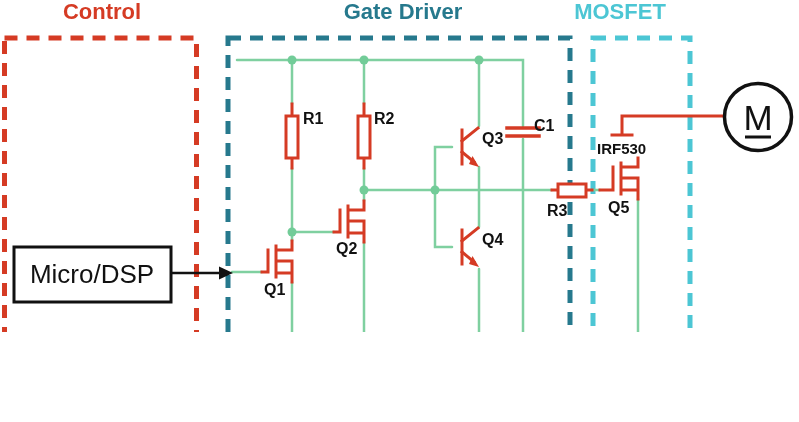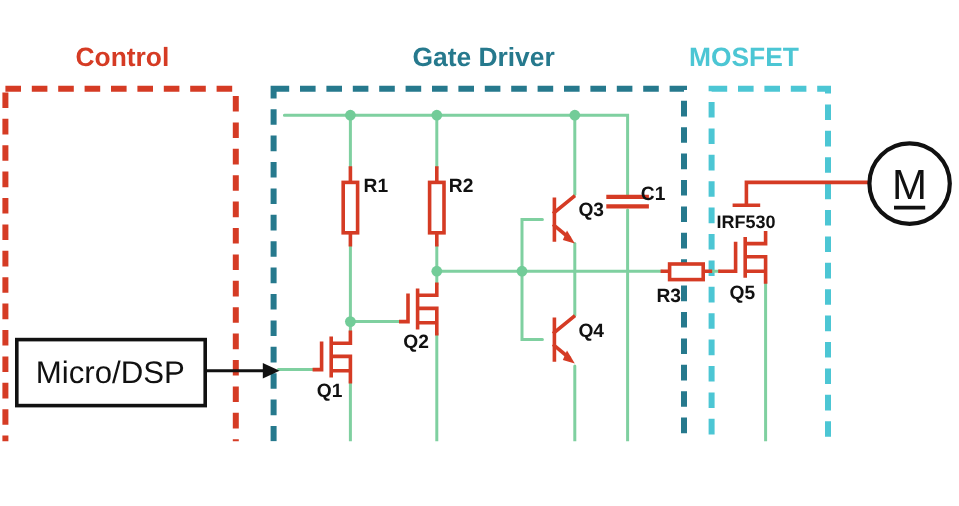--- a/index.html
+++ b/index.html
@@ -1,17 +1,17 @@
 <!DOCTYPE html>
 <html><head>
 <meta charset="utf-8">
 <style>
   html,body{margin:0;padding:0;background:#ffffff;}
   .stage{position:relative;width:799px;height:332px;background:#ffffff;overflow:hidden;
-         font-family:"Liberation Sans", sans-serif;margin-top:36px;}
+         font-family:"Liberation Sans", sans-serif;}
   svg{display:block;}
   .section-title{font-family:"Liberation Sans", sans-serif;font-weight:bold;font-size:22px;}
   .comp-label{font-family:"Liberation Sans", sans-serif;font-weight:bold;font-size:16px;fill:#111111;}
   .part-label{font-family:"Liberation Sans", sans-serif;font-weight:bold;font-size:15px;fill:#111111;}
   .block-label{font-family:"Liberation Sans", sans-serif;font-size:26px;fill:#111111;}
   .motor-label{font-family:"Liberation Sans", sans-serif;font-size:35px;fill:#111111;}
   .wire{stroke:#7fd0a0;stroke-width:2.5;fill:none;stroke-linecap:round;}
   .comp{stroke:#d53b24;stroke-width:3;fill:none;stroke-linecap:square;stroke-linejoin:miter;}
   .comp-body{stroke:#d53b24;stroke-width:3;fill:#ffffff;}
   .node{fill:#72cc98;stroke:none;}

